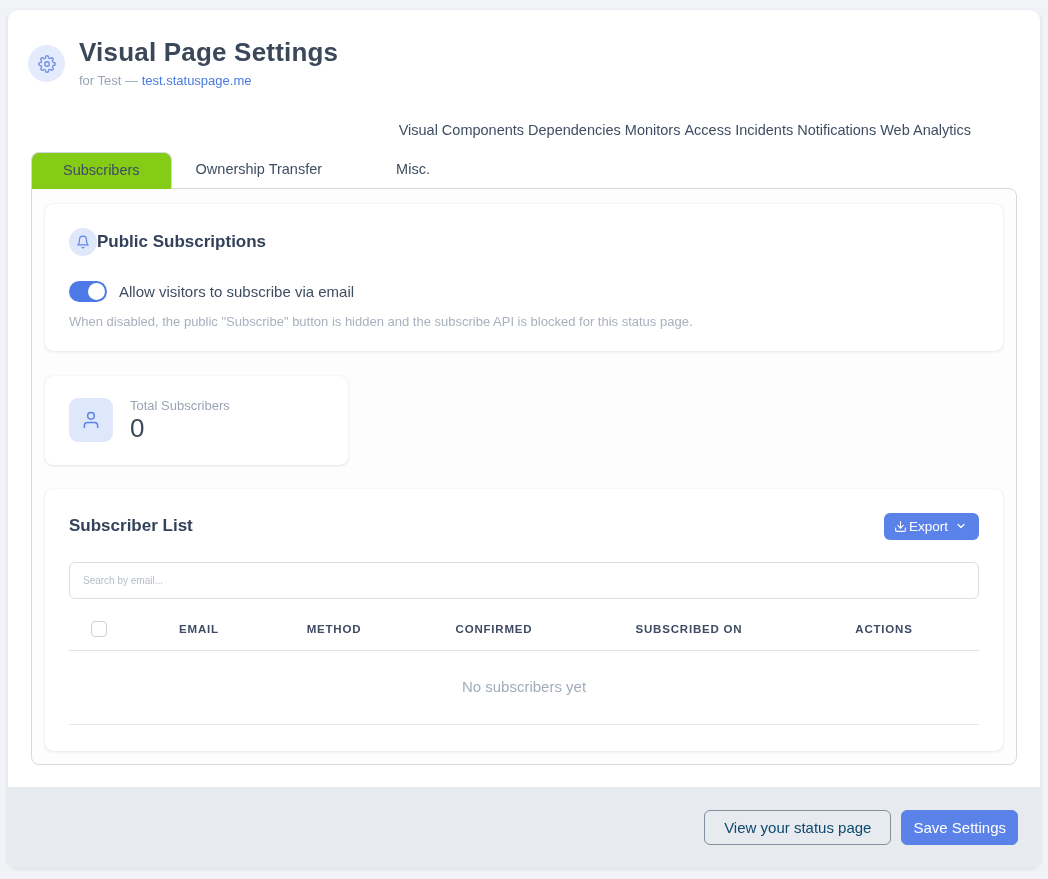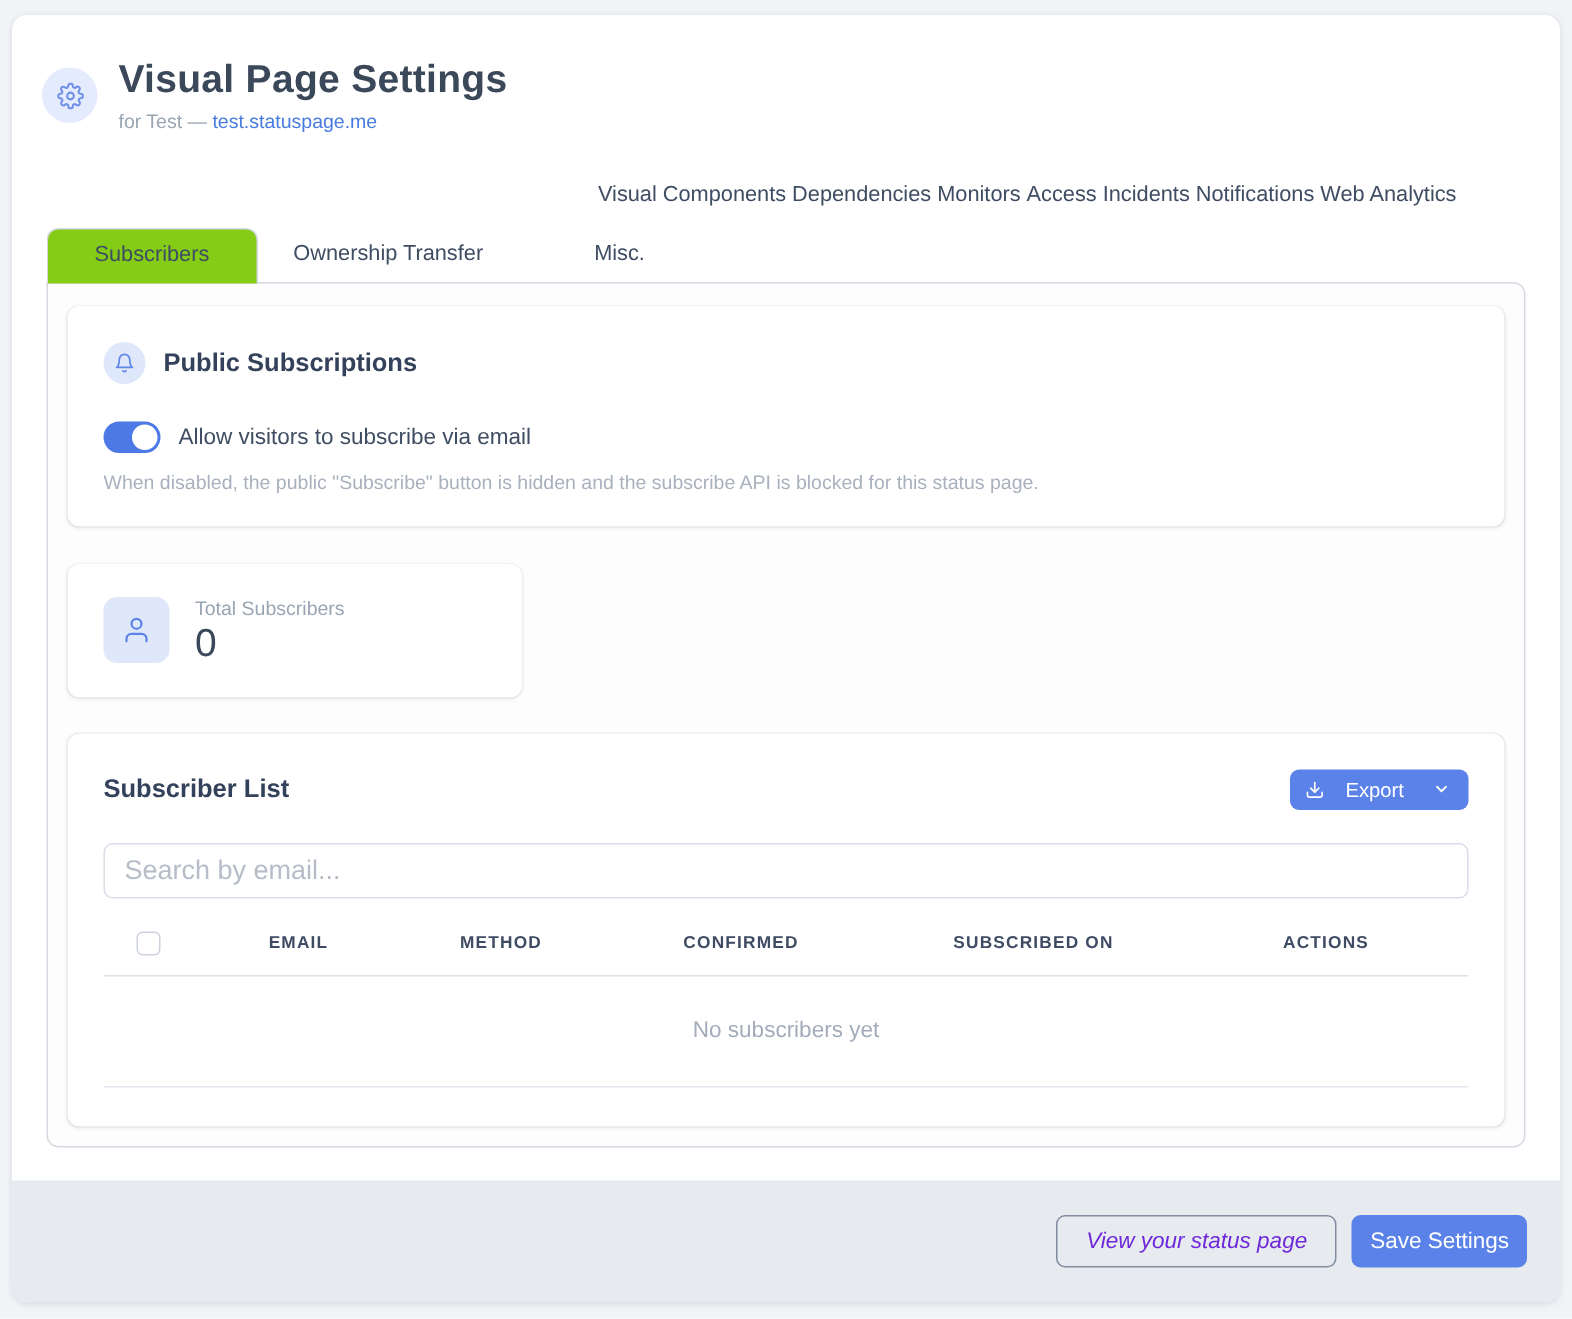--- a/index.html
+++ b/index.html
@@ -50,21 +50,21 @@
     border-radius: 0 8px 8px 8px;
     padding: 15px 13px 13px;
     display: flex; flex-direction: column;
   }
   .card {
     background: #ffffff; border-radius: 8px;
     box-shadow: 0 1px 3px rgba(25,39,60,0.10), 0 0 1px rgba(25,39,60,0.12);
   }
   
   .ps-card { padding: 24px 24px 22px; }
-  .ps-head { display: flex; align-items: center; gap: 12px; }
+  .ps-head { display: flex; align-items: center; }
   .bell-avatar {
     width: 28px; height: 28px; border-radius: 50%; background: #dfe8fb;
     display: flex; align-items: center; justify-content: center; flex: 0 0 auto;
   }
   .section-title { font-size: 17px; font-weight: 600; color: #33415a; }
   .toggle-row { display: flex; align-items: center; gap: 12px; margin-top: 25px; }
   .toggle {
     width: 38px; height: 21px; border-radius: 11px; background: #4c79e6;
     position: relative; flex: 0 0 auto; cursor: pointer;
   }
@@ -79,30 +79,30 @@
   .user-avatar {
     width: 44px; height: 44px; border-radius: 9px; background: #dfe8fb;
     display: flex; align-items: center; justify-content: center; flex: 0 0 auto;
   }
   .stat-label { font-size: 13px; color: #9aa5b3; }
   .stat-value { font-size: 26px; color: #3b4859; font-weight: 500; line-height: 1.1; margin-top: 1px; }
   
   .list-card { margin-top: 24px; padding: 24px 24px 26px; }
   .list-head { display: flex; align-items: center; justify-content: space-between; }
   .export-btn {
-    display: flex; align-items: center; gap: 14px;
+    display: flex; align-items: center; gap: 2px;
     background: #5b82e8; color: #ffffff; border: none; border-radius: 6px;
     padding: 6px 12px 6px 10px; font-size: 13.5px; cursor: pointer;
     font-family: inherit;
   }
   .export-btn .chev { margin-left: 5px; display: flex; }
   .search-input {
     margin-top: 22px; width: 100%; height: 37px;
     border: 1px solid #d9dee7; border-radius: 6px;
-    padding: 0 13px; font-size: 18px; color: #3f4c63;
+    padding: 0 13px; font-size: 10px; color: #3f4c63;
     font-family: inherit; outline: none; background: #fff;
   }
   .search-input::placeholder { color: #b6bdc9; }
   .tbl-header {
     margin-top: 22px;
     display: grid; grid-template-columns: 60px 140px 130px 190px 200px 1fr;
     align-items: center;
     padding-bottom: 13px; border-bottom: 1px solid #dde1e8;
   }
   .tbl-header .col {
@@ -117,21 +117,21 @@
     text-align: center; padding: 27px 0 29px;
     font-size: 15px; color: #a3acba;
     border-bottom: 1px solid #e4e8ee;
   }
   
   .footer-bar {
     margin-top: auto; background: #e7eaef;
     padding: 23px 22px; display: flex; justify-content: flex-end; gap: 10px;
   }
   .btn { border-radius: 6px; font-size: 15px; padding: 8px 19px; cursor: pointer; font-family: inherit; }
-  .btn-outline { background: transparent; border: 1px solid #828da0; color: #6d28d9; font-style: italic; }
+  .btn-outline { background: transparent; border: 1px solid #828da0; color: #0c4a6e; }
   .btn-primary { background: #5b82e8; border: 1px solid #5b82e8; color: #ffffff; padding: 8px 11px; }
   svg { display: block; }
 </style>
 </head>
 <body>
 
 <div class="app-card">
 
   <div class="page-header">
     <div class="gear-avatar">

